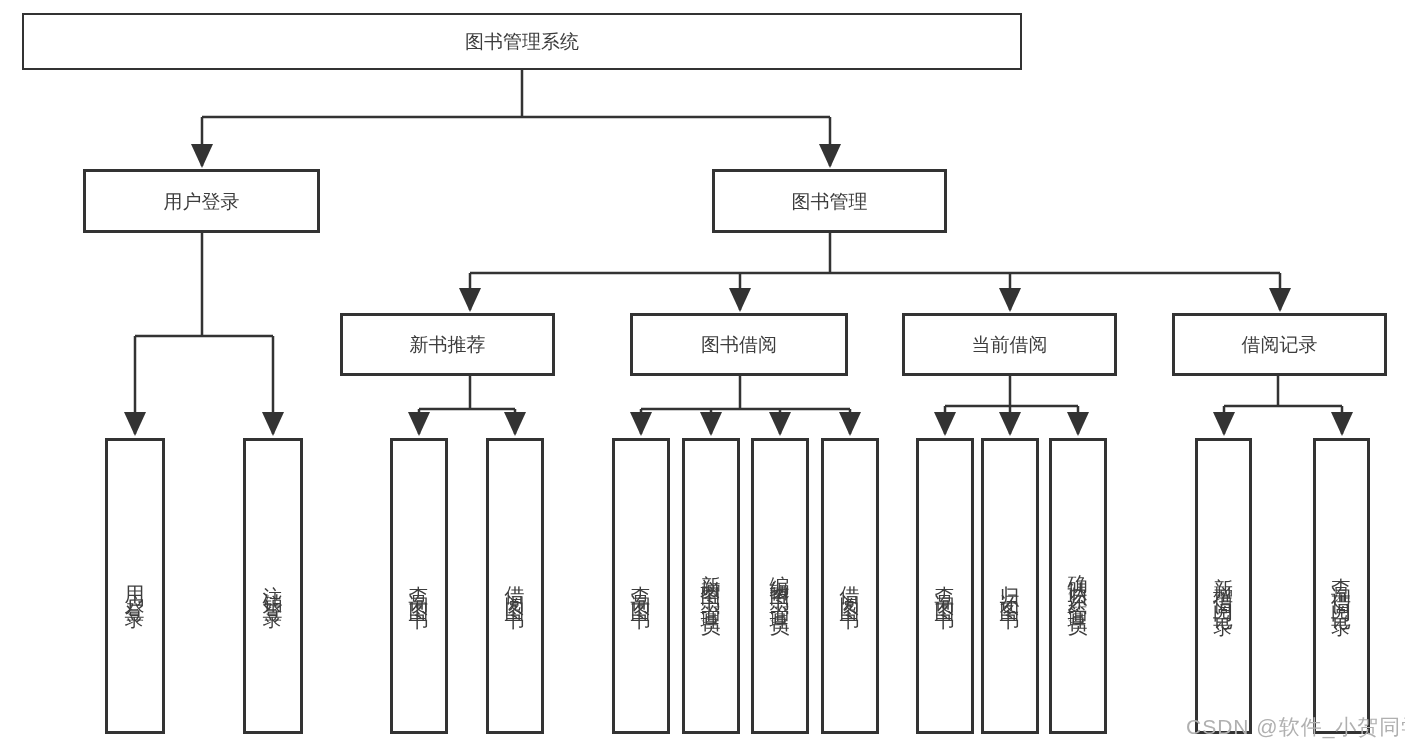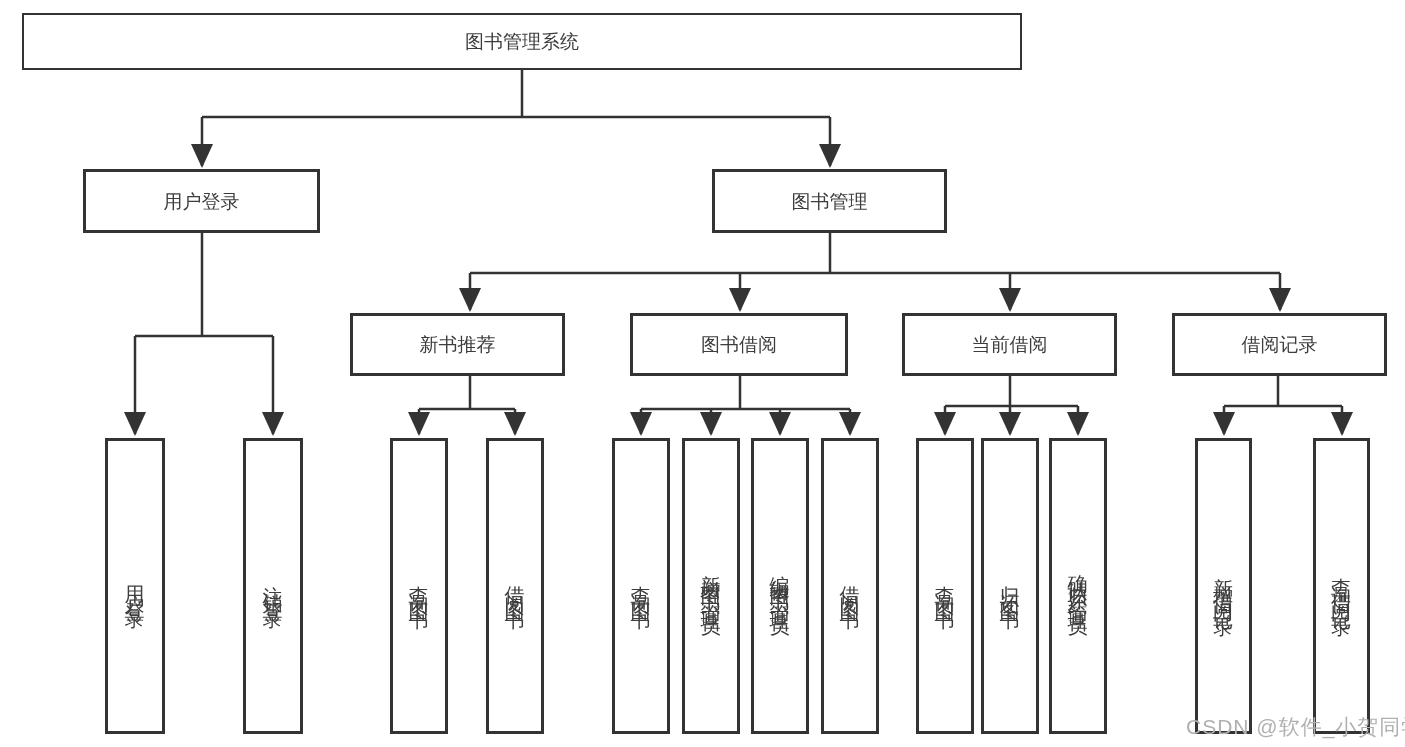--- a/index.html
+++ b/index.html
@@ -101,21 +101,21 @@
 
     <path d="M1224 406 V434" fill="none" stroke="#333333" stroke-width="2.5" marker-end="url(#ah)"></path>
     <path d="M1342 406 V434" fill="none" stroke="#333333" stroke-width="2.5" marker-end="url(#ah)"></path>
   </svg>
 
   <div class="box root" style="left:22px; top:13px; width:1000px; height:57px;">图书管理系统</div>
 
   <div class="box" style="left:83px; top:169px; width:237px; height:64px;">用户登录</div>
   <div class="box" style="left:712px; top:169px; width:235px; height:64px;">图书管理</div>
 
-  <div class="box" style="left:350px; top:313px; width:215px; height:63px;">新书推荐</div>
+  <div class="box" style="left:340px; top:313px; width:215px; height:63px;">新书推荐</div>
   <div class="box" style="left:902px; top:313px; width:215px; height:63px;">当前借阅</div>
   <div class="box" style="left:630px; top:313px; width:218px; height:63px;">图书借阅</div>
   <div class="box" style="left:1172px; top:313px; width:215px; height:63px;">借阅记录</div>
 
   <div class="box leaf" style="left:105px; top:438px; width:60px; height:296px;">用户登录</div>
   <div class="box leaf" style="left:243px; top:438px; width:60px; height:296px;">注销登录</div>
 
   <div class="box leaf" style="left:390px; top:438px; width:58px; height:296px;">查询图书</div>
   <div class="box leaf" style="left:486px; top:438px; width:58px; height:296px;">借阅图书</div>
 

